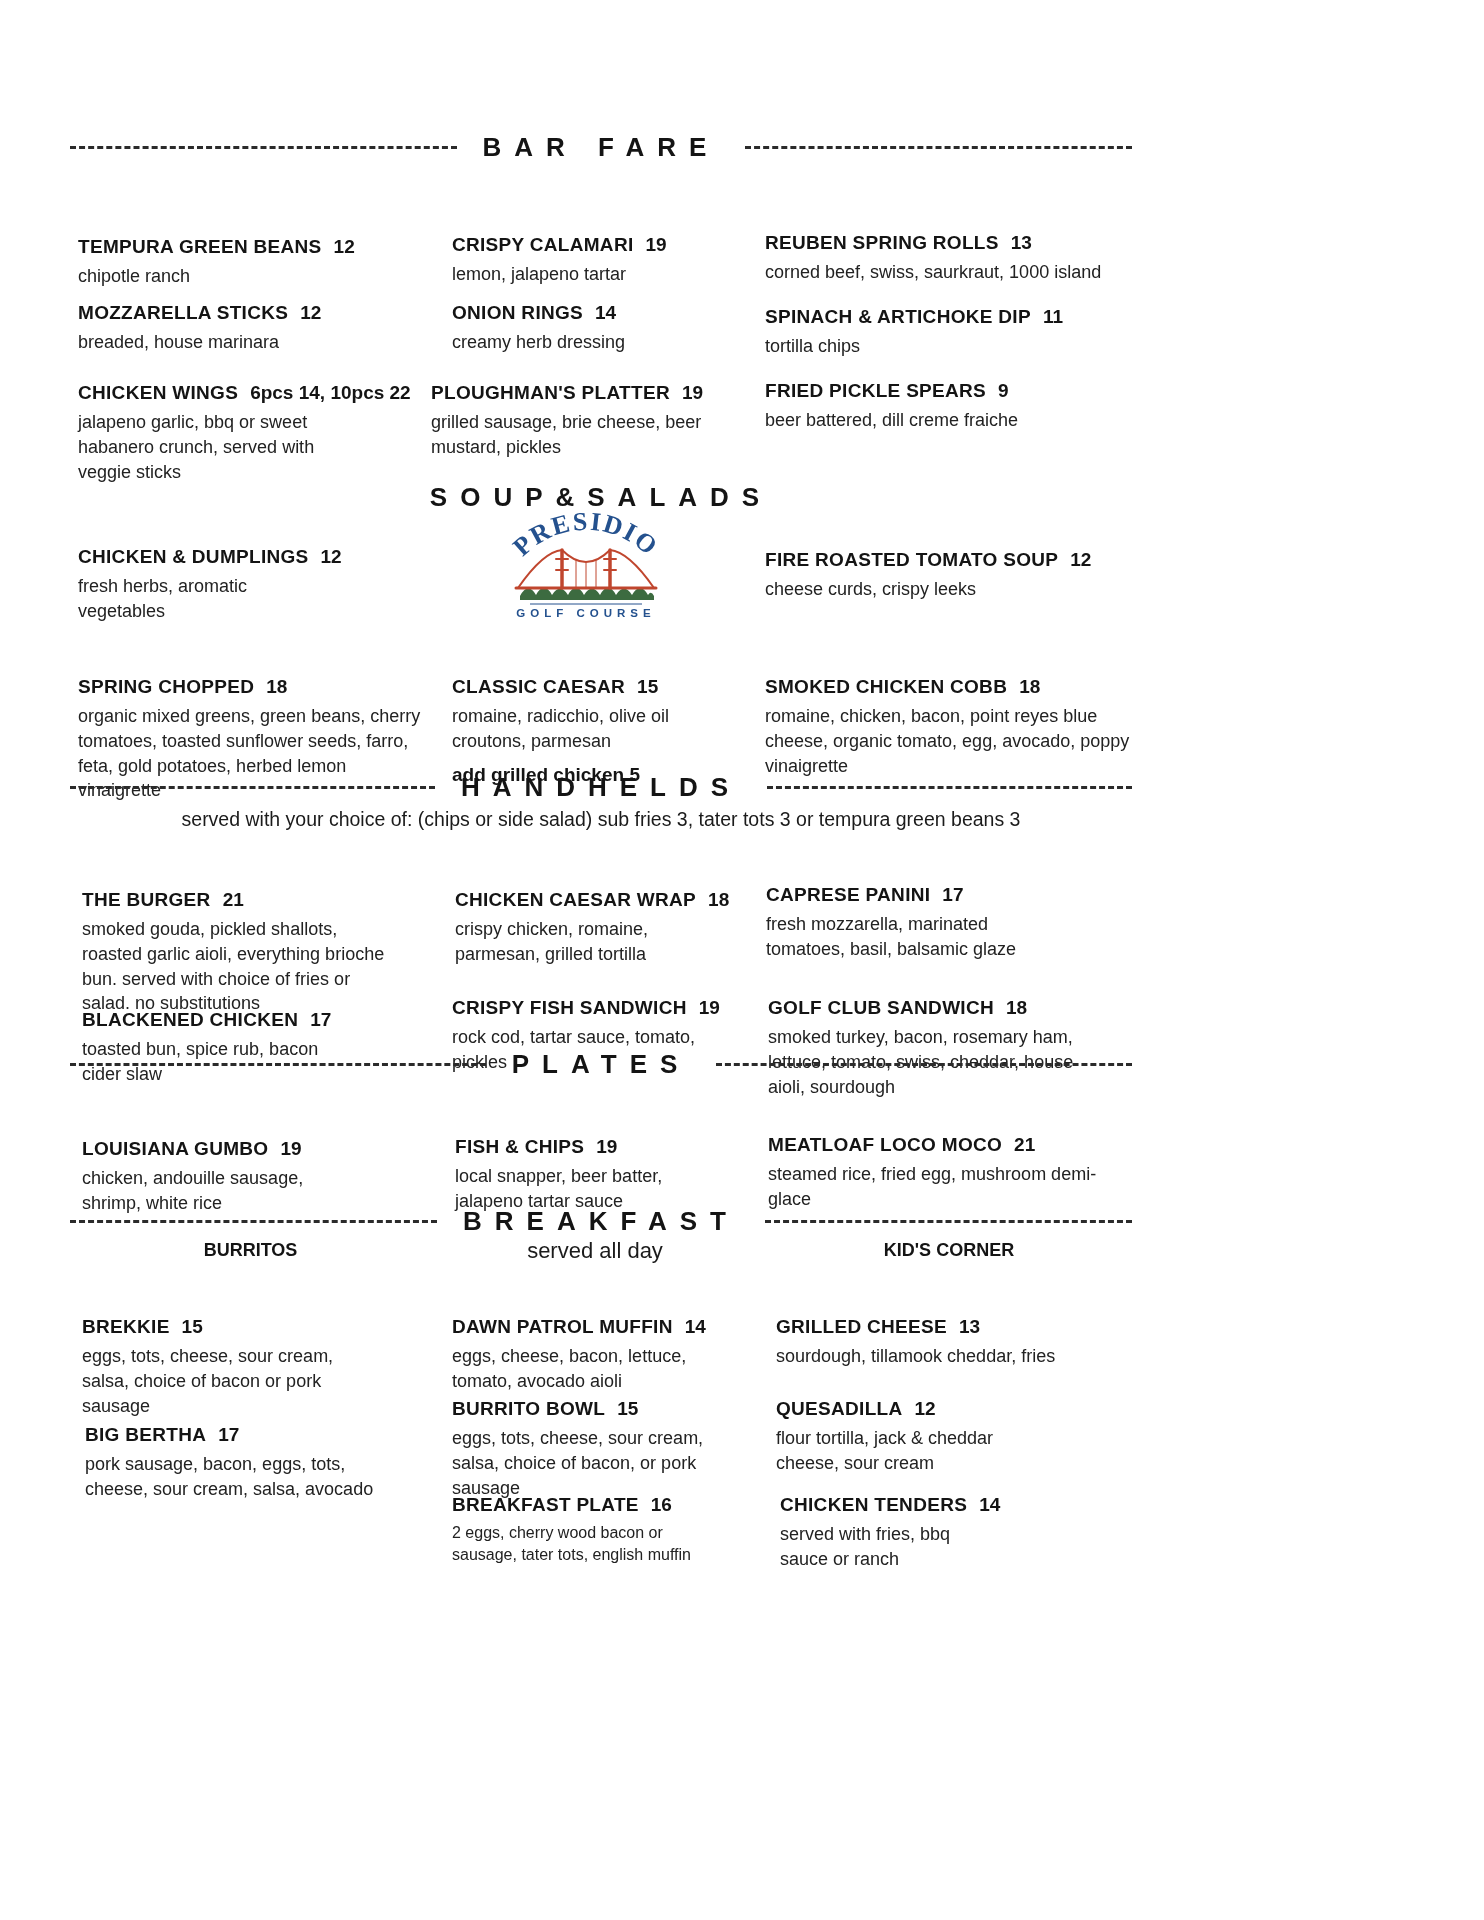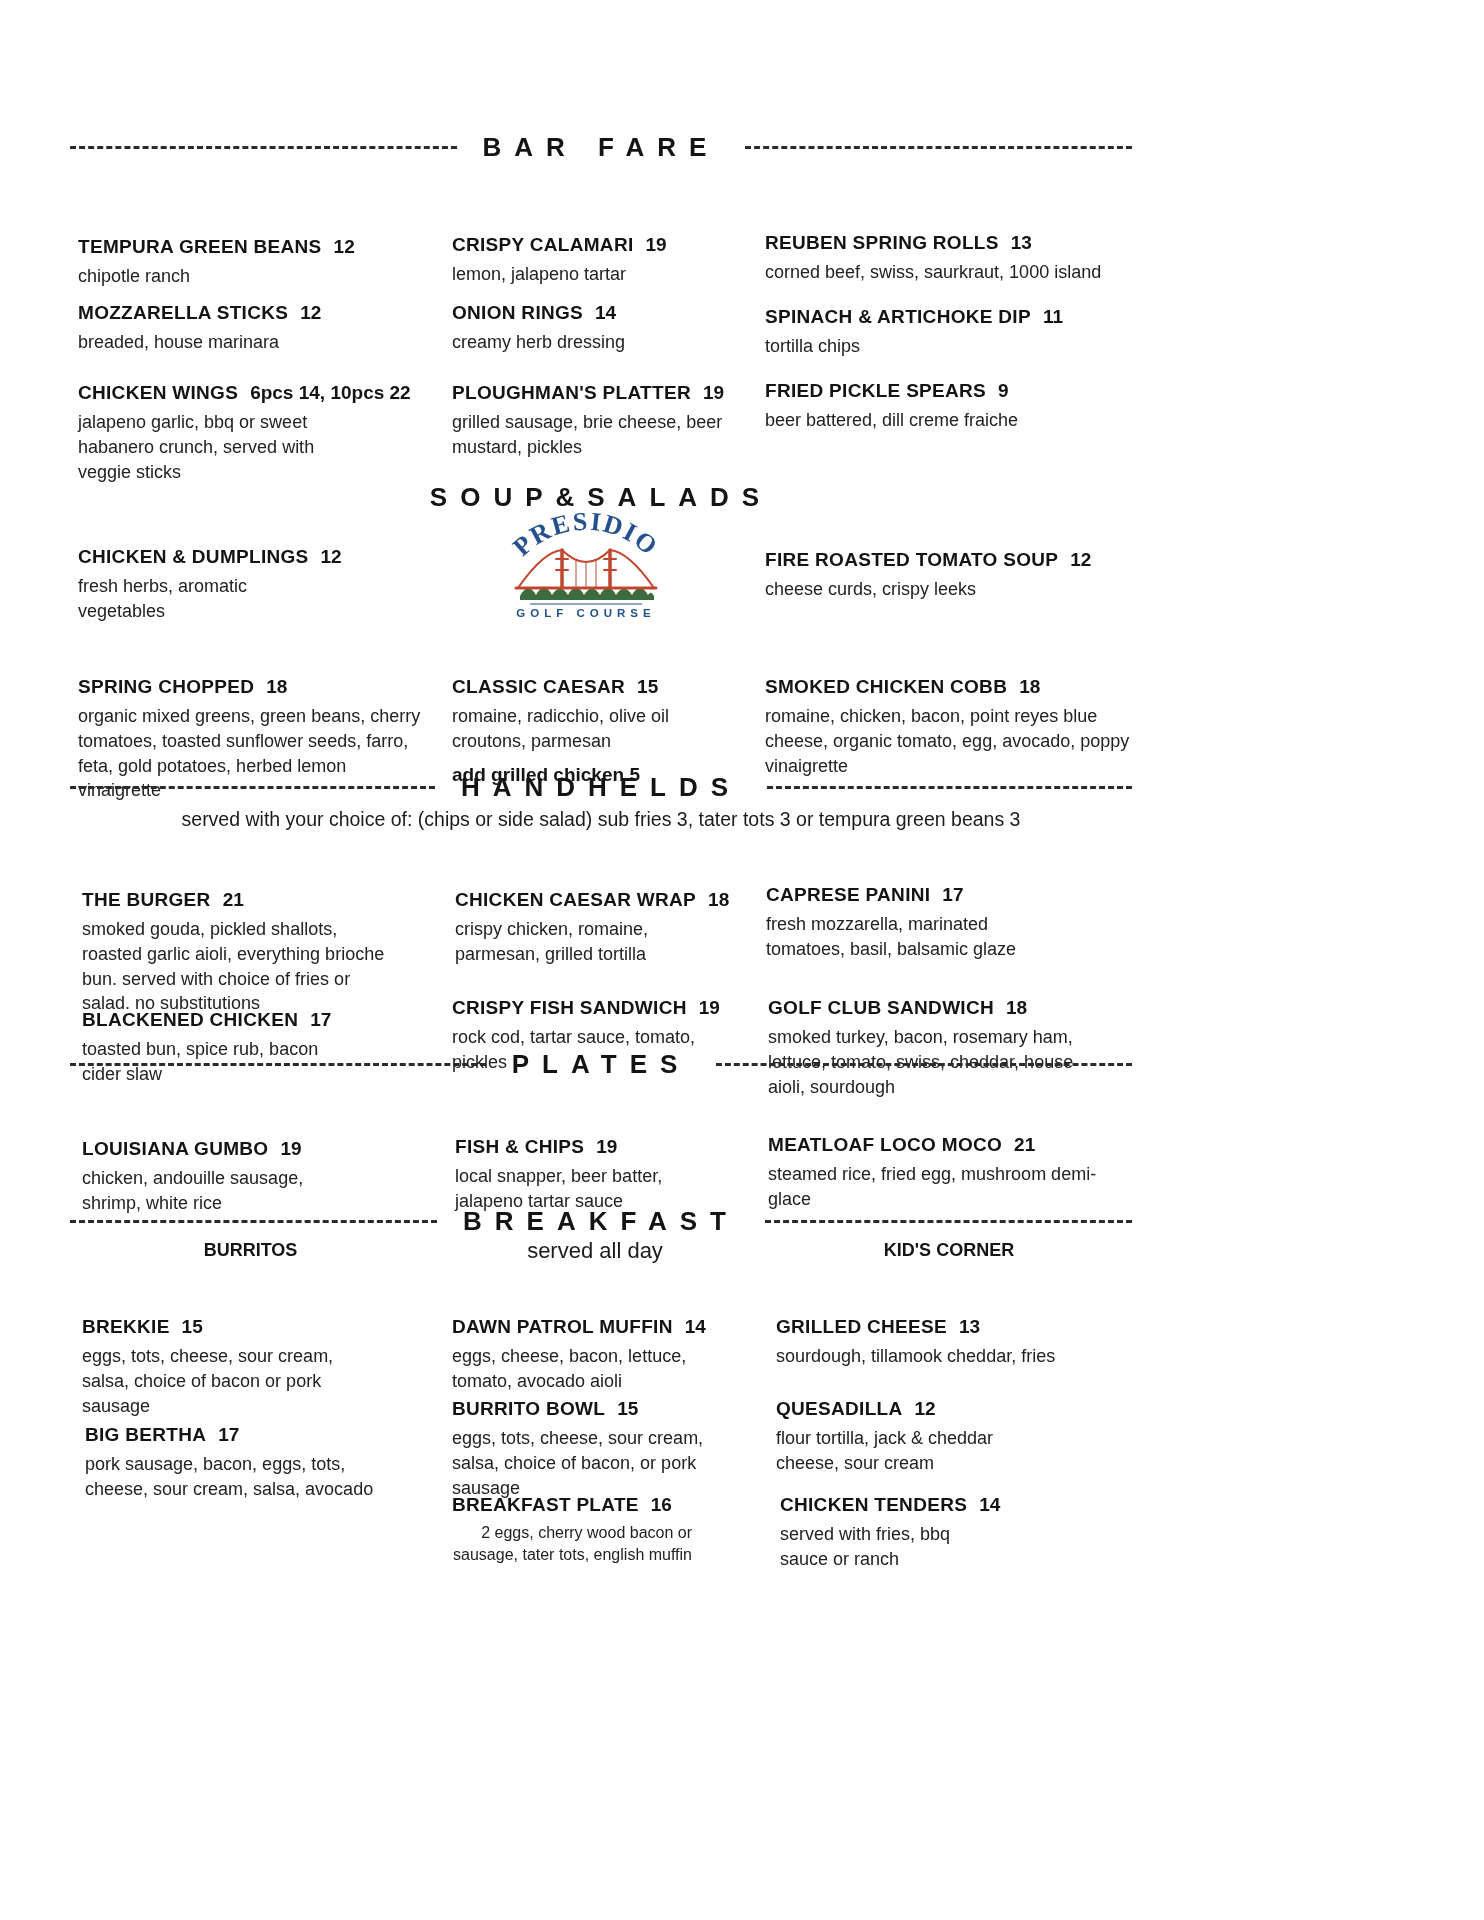--- a/index.html
+++ b/index.html
@@ -9,21 +9,21 @@
 
   .sec-header { position:absolute; left:70px; width:1062px; display:flex; align-items:center; gap:26px; }
   .sec-header .dash { flex:1; height:0; border-top:3px dashed #2b2b2b; }
   .sec-title { font-size:26px; font-weight:800; letter-spacing:13px; white-space:nowrap; color:#141414; }
 
   .item { position:absolute; }
   .item-head { display:flex; justify-content:flex-start; align-items:baseline; gap:12px;margin-top:44px; }
   .item-name { font-size:19px; font-weight:700; letter-spacing:0.3px; color:#141414; }
   .item-price { font-size:19px; font-weight:700; color:#141414; white-space:nowrap; }
   .item-desc { margin-top:6px; font-size:18px; line-height:1.38; color:#222222; }
-  .item-desc-sm { margin-top:6px; font-size:16px; line-height:1.4; color:#222222;text-align:right; }
+  .item-desc-sm { margin-top:6px; font-size:16px; line-height:1.4; color:#222222; }
   .item-addon { margin-top:10px; font-size:19px; font-weight:700; color:#141414; }
 
   .note { position:absolute; font-size:19.5px; color:#1b1b1b; text-align:center; }
   .subtitle { position:absolute; font-size:22px; color:#1b1b1b; text-align:center; }
   .group-label { position:absolute; font-size:18px; font-weight:700; text-align:center; color:#141414; }
 
   .logo-wrap { position:absolute; left:496px; top:488px; width:180px; height:132px; }
 </style>
 </head>
 <body>
@@ -65,21 +65,21 @@
       </div>
     <div class="item-desc">lemon, jalapeno tartar</div>
   </div>
   <div class="item" style="left:452px;top:258px;width:292px">
     <div class="item-head">
         <span class="item-name">ONION RINGS</span>
         <span class="item-price">14</span>
       </div>
     <div class="item-desc">creamy herb dressing</div>
   </div>
-  <div class="item" style="left:452px;top:338px;width:292px">
+  <div class="item" style="left:431px;top:338px;width:292px">
     <div class="item-head">
         <span class="item-name">PLOUGHMAN'S PLATTER</span>
         <span class="item-price">19</span>
       </div>
     <div class="item-desc" style="width:305px">grilled sausage, brie cheese, beer mustard, pickles</div>
   </div>
 
   <div class="item" style="left:765px;top:188px;width:368px">
     <div class="item-head">
         <span class="item-name">REUBEN SPRING ROLLS</span>

